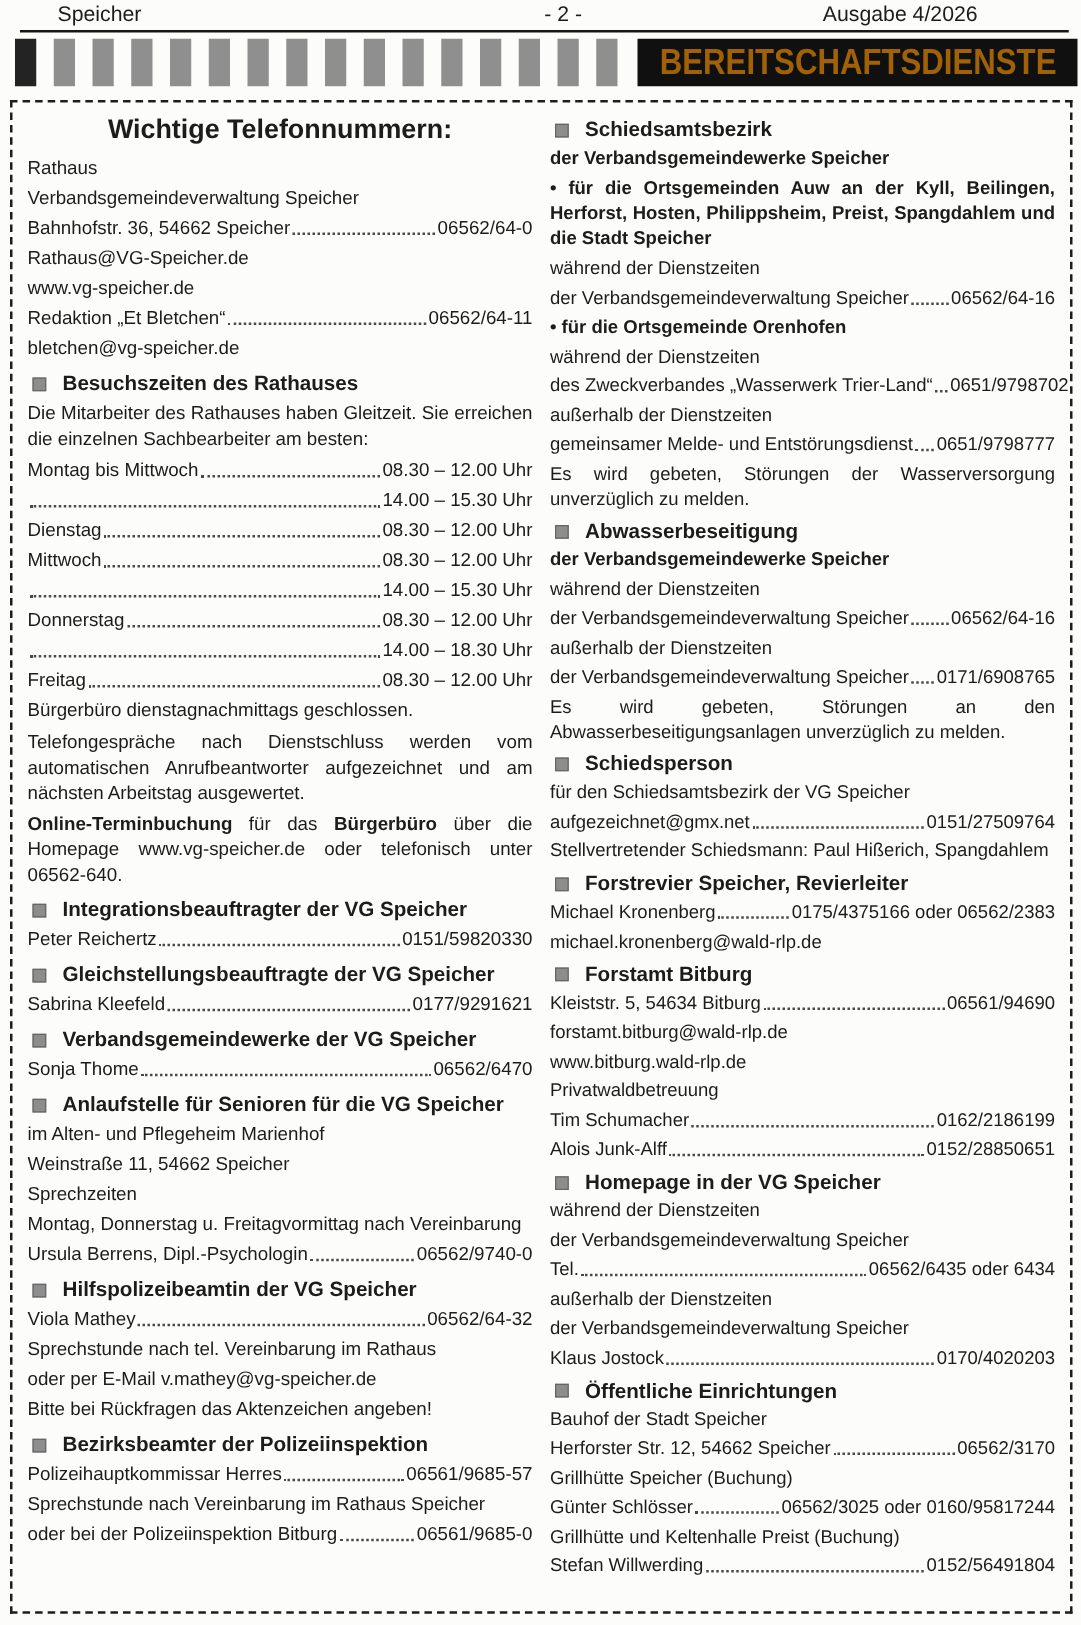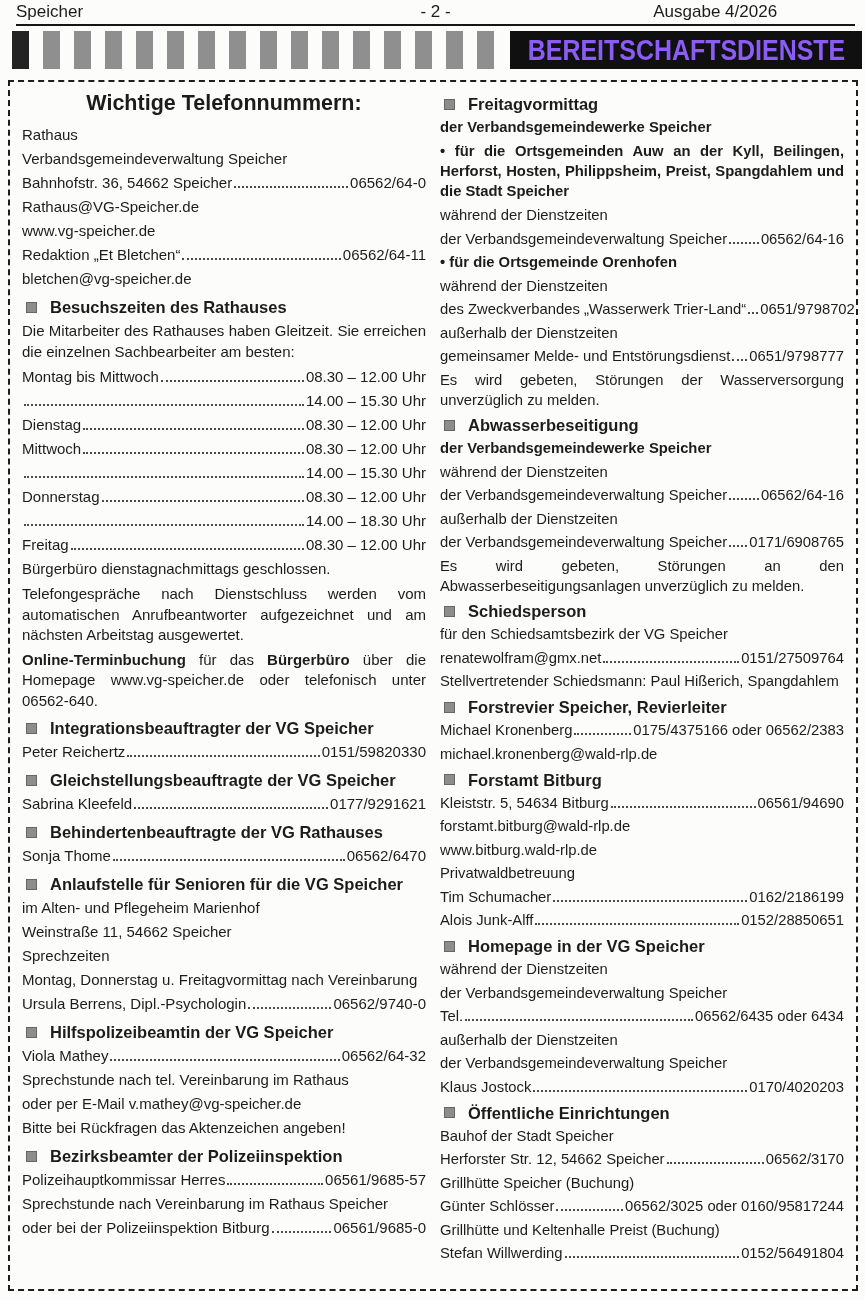--- a/index.html
+++ b/index.html
@@ -12,31 +12,31 @@
     overflow: hidden;
   }
   
   .pg-header {
     position: absolute; top: 4px; left: 16px; right: 10px; height: 22px;
     display: flex; align-items: flex-end;
     font-size: 17px;
     border-bottom: 2px solid #161616;
     padding-bottom: 2px;
   }
-  .pg-header .h-left  { flex: 1; text-align: left; }
+  .pg-header .h-left  { flex: 1; text-align: left; margin-left: 30px; }
   .pg-header .h-mid   { flex: 1; text-align: center; }
   .pg-header .h-right { flex: 1; text-align: center; }
   
   .banner { position: absolute; top: 31px; left: 0; right: 0; height: 38px; }
   .stripes { position: absolute; left: 12px; top: 0; bottom: 0; display: flex; gap: 14px; }
   .stripe { width: 17px; height: 100%; background: #8f8f8f; }
   .stripe:first-child { background: #232323; }
   .banner-titlebox {
     position: absolute; left: 510px; right: 3px; top: 0; bottom: 0;
-    background: #101010; color: #8b5cf6;
+    background: #101010; color: #a16207;
     display: flex; align-items: center; justify-content: center;
   }
   .banner-titlebox span {
     font-weight: bold; font-size: 29px; letter-spacing: 0px; white-space: nowrap;
     transform: scaleX(0.86);
   }
   
   .main-box {
     position: absolute; top: 80px; left: 8px; right: 7px; bottom: 9px;
     border: 2px dashed #1d1d1d;
@@ -188,21 +188,21 @@
         <span class="sq"></span>
         <span>Gleichstellungsbeauftragte der VG Speicher</span>
       </div>
       <div class="dotrow">
         <span class="lbl">Sabrina Kleefeld</span>
         <span class="leader"></span>
         <span class="val">0177/9291621</span>
       </div>
       <div class="sec-head">
         <span class="sq"></span>
-        <span>Behindertenbeauftragte der VG Rathauses</span>
+        <span>Verbandsgemeindewerke der VG Speicher</span>
       </div>
       <div class="dotrow">
         <span class="lbl">Sonja Thome</span>
         <span class="leader"></span>
         <span class="val">06562/6470</span>
       </div>
       <div class="sec-head">
         <span class="sq"></span>
         <span>Anlaufstelle für Senioren für die VG Speicher</span>
       </div>
@@ -239,21 +239,21 @@
       <div class="row"><span>Sprechstunde nach Vereinbarung im Rathaus Speicher</span></div>
       <div class="dotrow">
         <span class="lbl">oder bei der Polizeiinspektion Bitburg</span>
         <span class="leader"></span>
         <span class="val">06561/9685-0</span>
       </div>
     </div>
   <div class="col tight" id="col-right">
       <div class="sec-head">
         <span class="sq"></span>
-        <span>Freitagvormittag</span>
+        <span>Schiedsamtsbezirk</span>
       </div>
       <div class="row b"><span>der Verbandsgemeindewerke Speicher</span></div>
       <div class="para b"><span>• für die Ortsgemeinden Auw an der Kyll, Beilingen, Herforst, Hosten, Philippsheim, Preist, Spangdahlem und die Stadt Speicher</span></div>
       <div class="row"><span>während der Dienstzeiten</span></div>
       <div class="dotrow">
         <span class="lbl">der Verbandsgemeindeverwaltung Speicher</span>
         <span class="leader"></span>
         <span class="val">06562/64-16</span>
       </div>
       <div class="row b"><span>• für die Ortsgemeinde Orenhofen</span></div>
@@ -287,21 +287,21 @@
         <span class="leader"></span>
         <span class="val">0171/6908765</span>
       </div>
       <div class="para"><span>Es wird gebeten, Störungen an den Abwasserbeseitigungsanlagen unverzüglich zu melden.</span></div>
       <div class="sec-head">
         <span class="sq"></span>
         <span>Schiedsperson</span>
       </div>
       <div class="row"><span>für den Schiedsamtsbezirk der VG Speicher</span></div>
       <div class="dotrow">
-        <span class="lbl">renatewolfram@gmx.net</span>
+        <span class="lbl">aufgezeichnet@gmx.net</span>
         <span class="leader"></span>
         <span class="val">0151/27509764</span>
       </div>
       <div class="row"><span>Stellvertretender Schiedsmann: Paul Hißerich, Spangdahlem</span></div>
       <div class="sec-head">
         <span class="sq"></span>
         <span>Forstrevier Speicher, Revierleiter</span>
       </div>
       <div class="dotrow">
         <span class="lbl">Michael Kronenberg</span>

